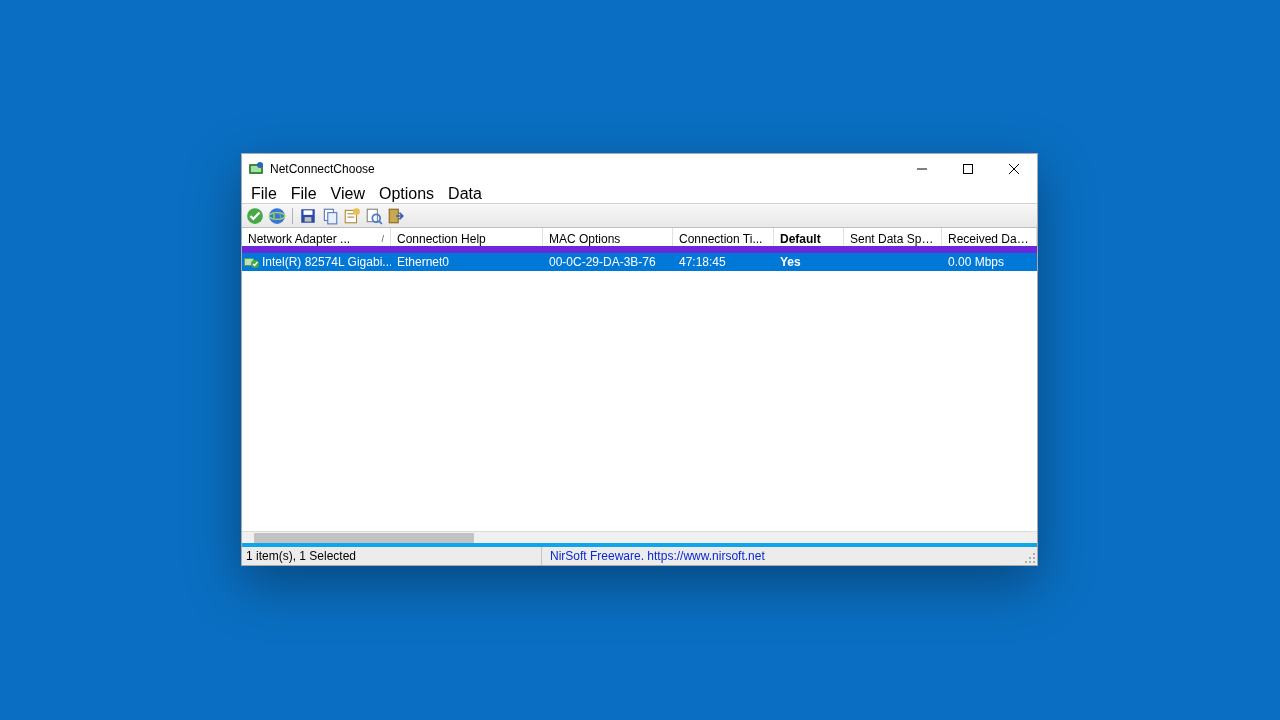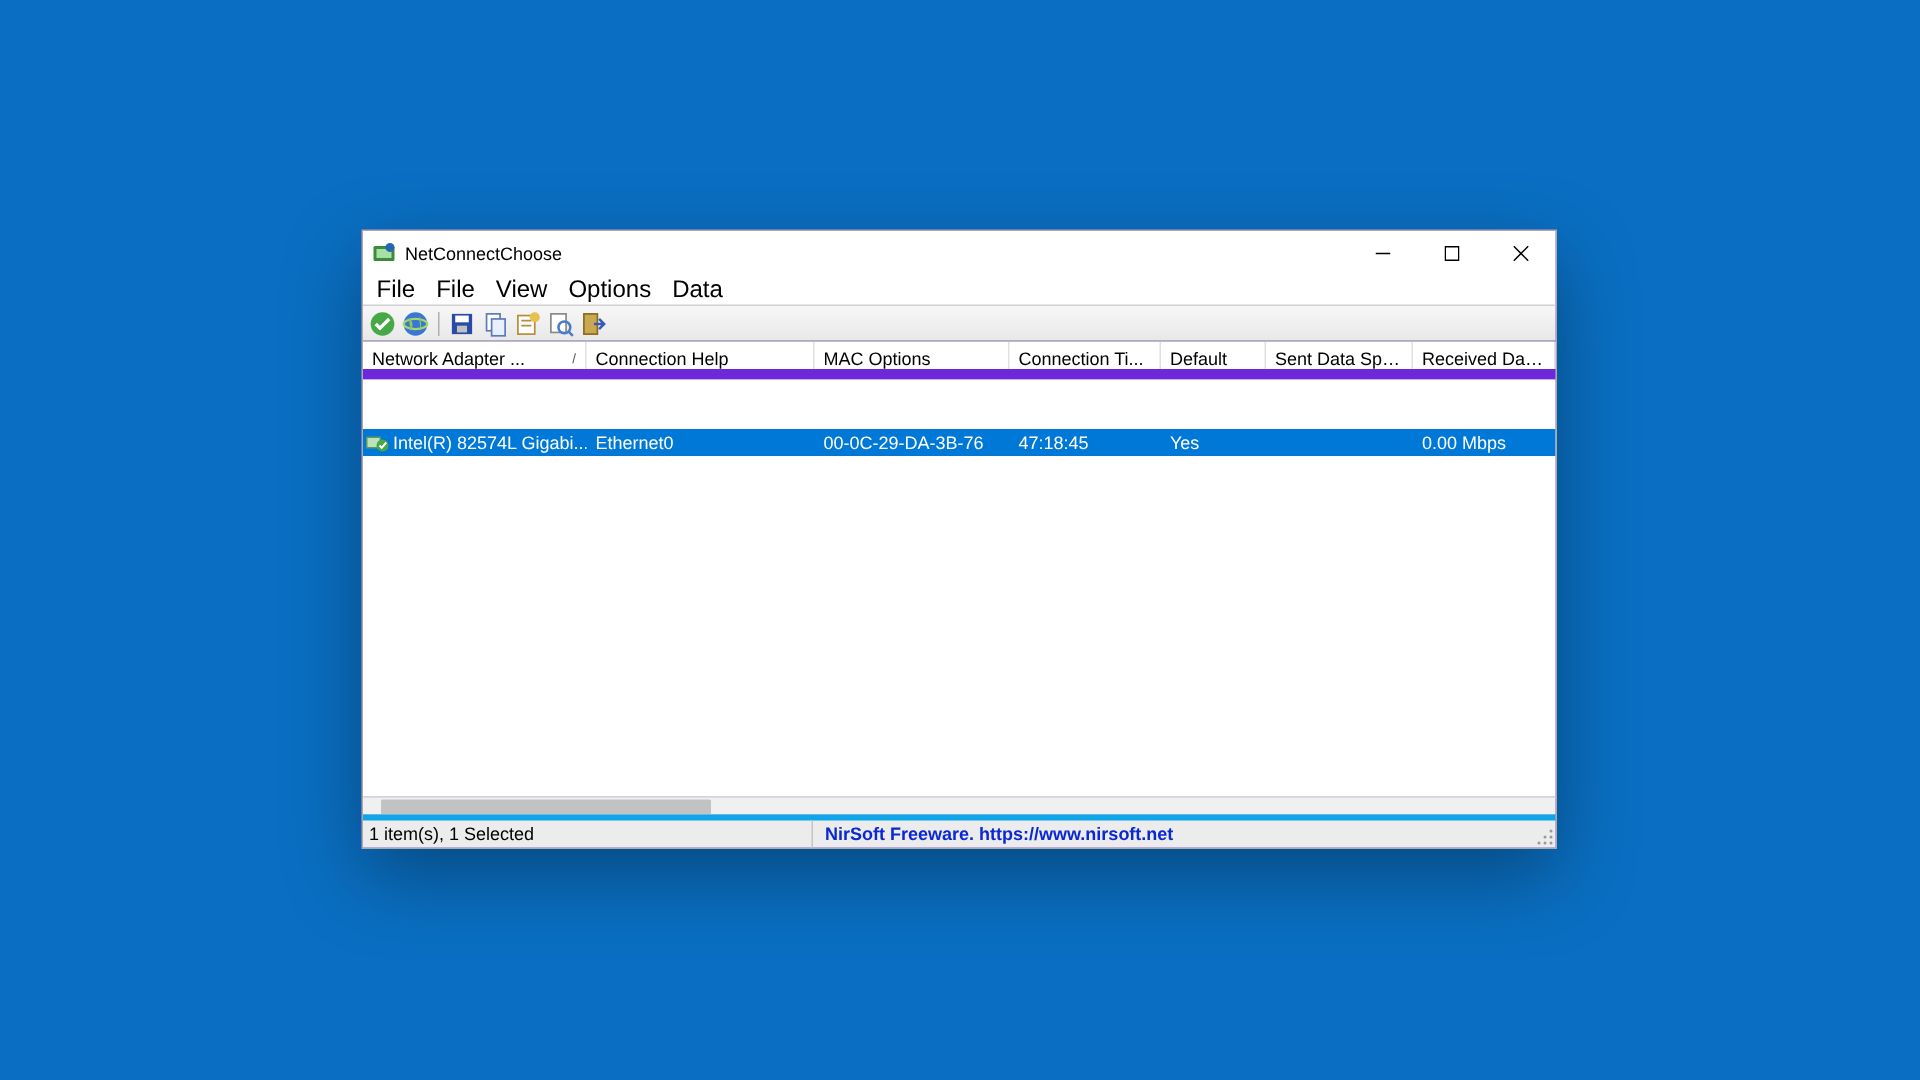--- a/index.html
+++ b/index.html
@@ -11,21 +11,21 @@
     font-size: 12px;
     overflow: hidden;
     position: relative;
   }
   .window {
     position: absolute;
     left: 241px;
     top: 153px;
     width: 797px;
     height: 413px;
-    background: #6d28d9;
+    background: #fde047;
     border: 1px solid #aaa;
     box-shadow: 0 18px 50px rgba(0,0,0,0.35);
     display: flex;
     flex-direction: column;
   }
   
   .titlebar {
     height: 30px;
     background: #fff;
     display: flex;
@@ -110,21 +110,20 @@
     flex: 1;
     background: #fff;
     overflow: auto;
     position: relative;
   }
   .list-row {
     display: flex;
     height: 18px;
     background: #0078d7;
     color: #fff;
-    margin-top: 33px;
   }
   .cell {
     padding: 0 6px;
     font-size: 12px;
     white-space: nowrap;
     overflow: hidden;
     text-overflow: ellipsis;
     display: flex;
     align-items: center;
     gap: 2px;
@@ -165,37 +164,37 @@
     padding-left: 4px;
     border-right: 1px solid #c5c5c5;
     height: 100%;
     display: flex;
     align-items: center;
   }
   .status-right {
     flex: 1;
     padding-left: 8px;
     color: #0a28d4;
-    font-weight: bold;
+    font-weight: normal;
     height: 100%;
     display: flex;
     align-items: center;
     text-align: center;
   }
   .resize-grip {
     position: absolute;
     right: 1px; bottom: 1px;
     width: 12px; height: 12px;
   }
   
   .c0 { width: 149px; }
   .c1 { width: 152px; }
   .c2 { width: 130px; }
   .c3 { width: 101px; }
-  .c4 { width: 70px; }
+  .c4 { width: 70px; font-weight: bold; }
   .c5 { width: 98px; }
   .c6 { width: 95px; }
 </style>
 </head>
 <body>
 
 <div class="window">
 
   <div class="titlebar">
     <span class="app-icon">

